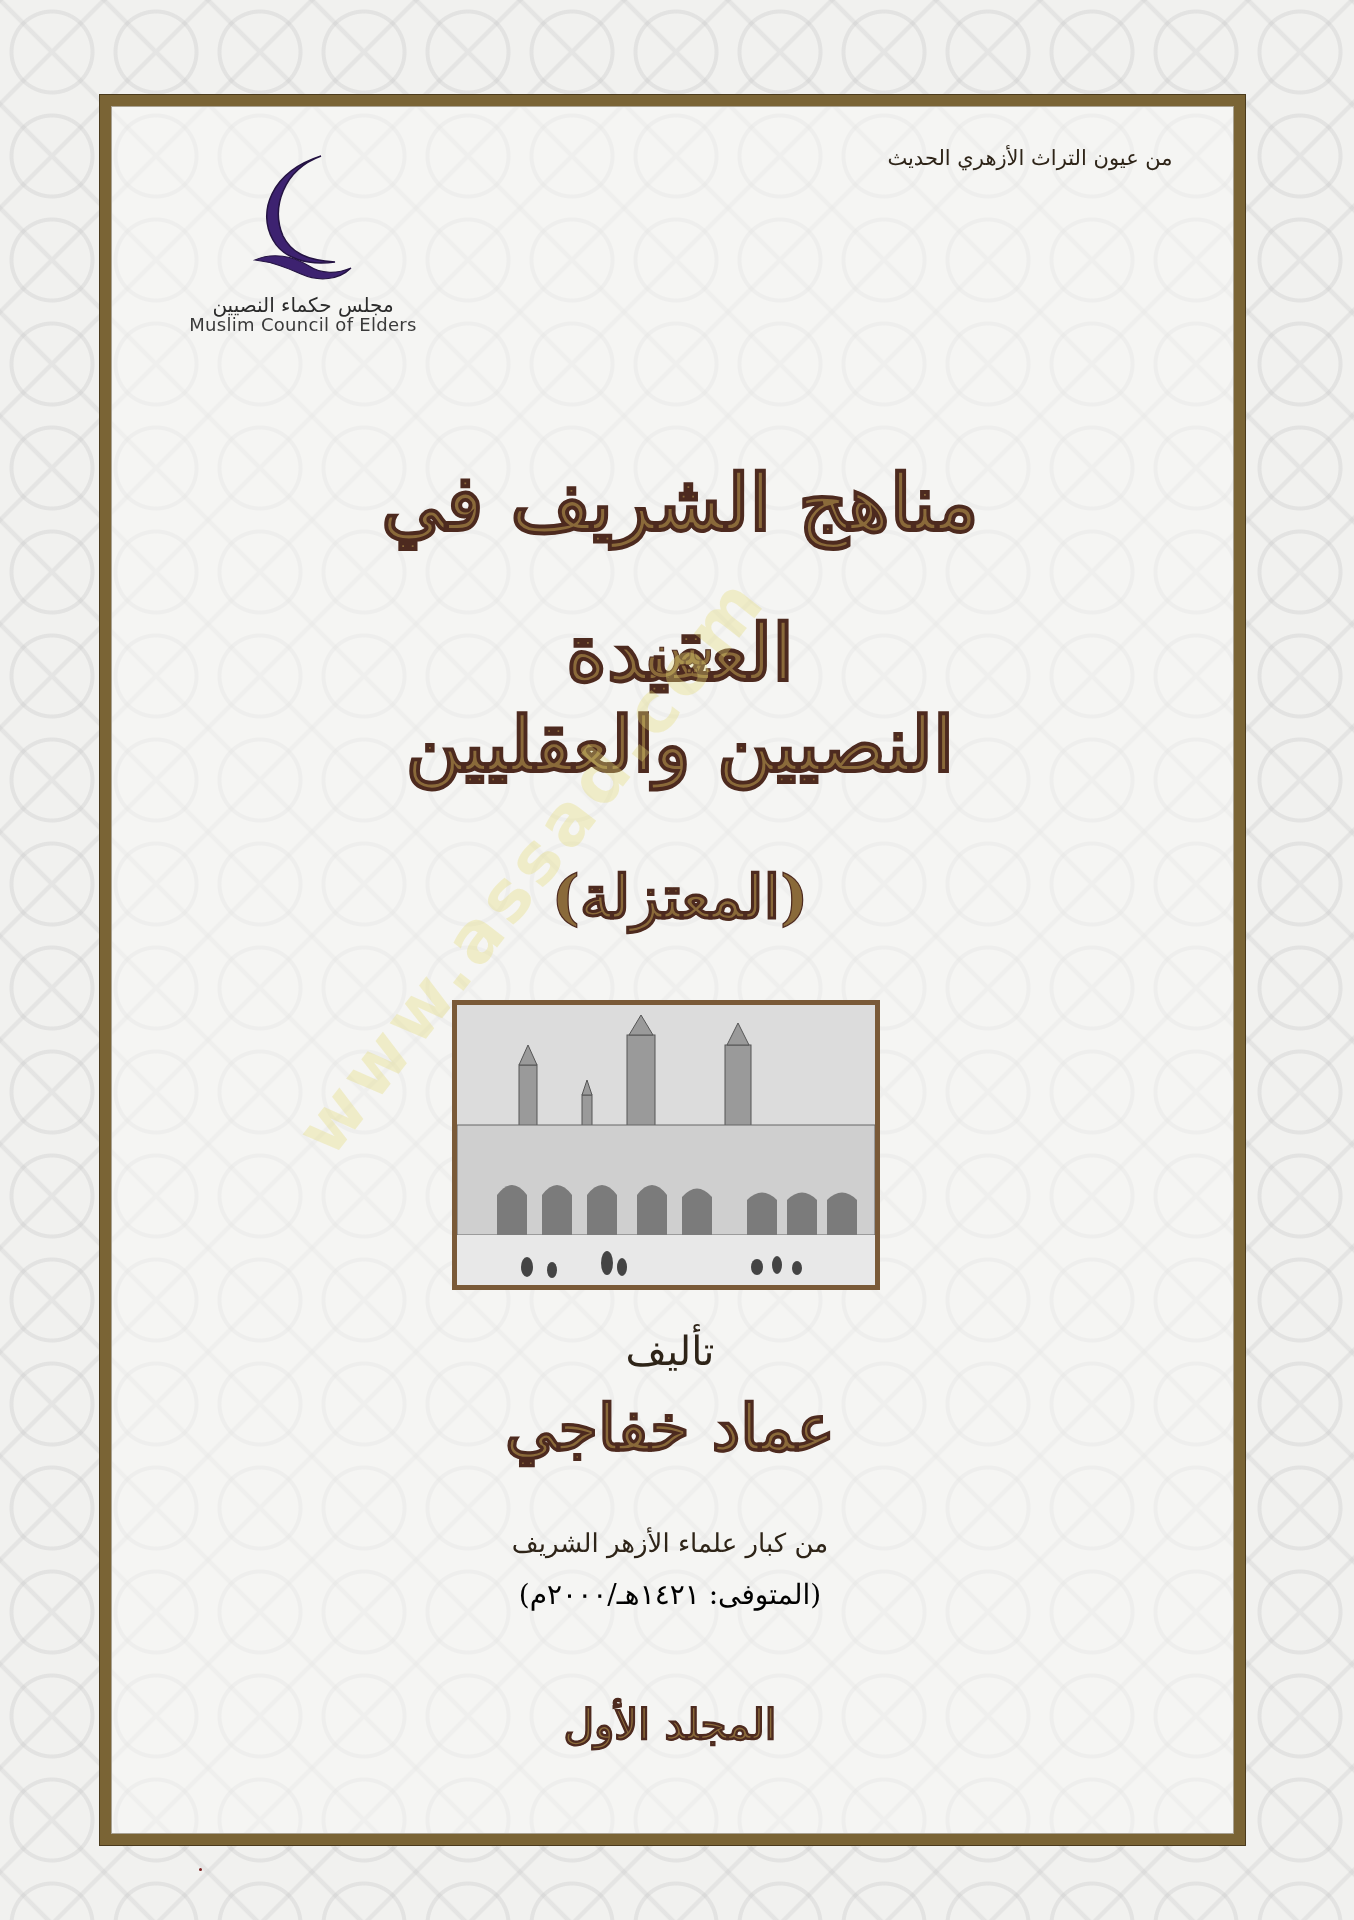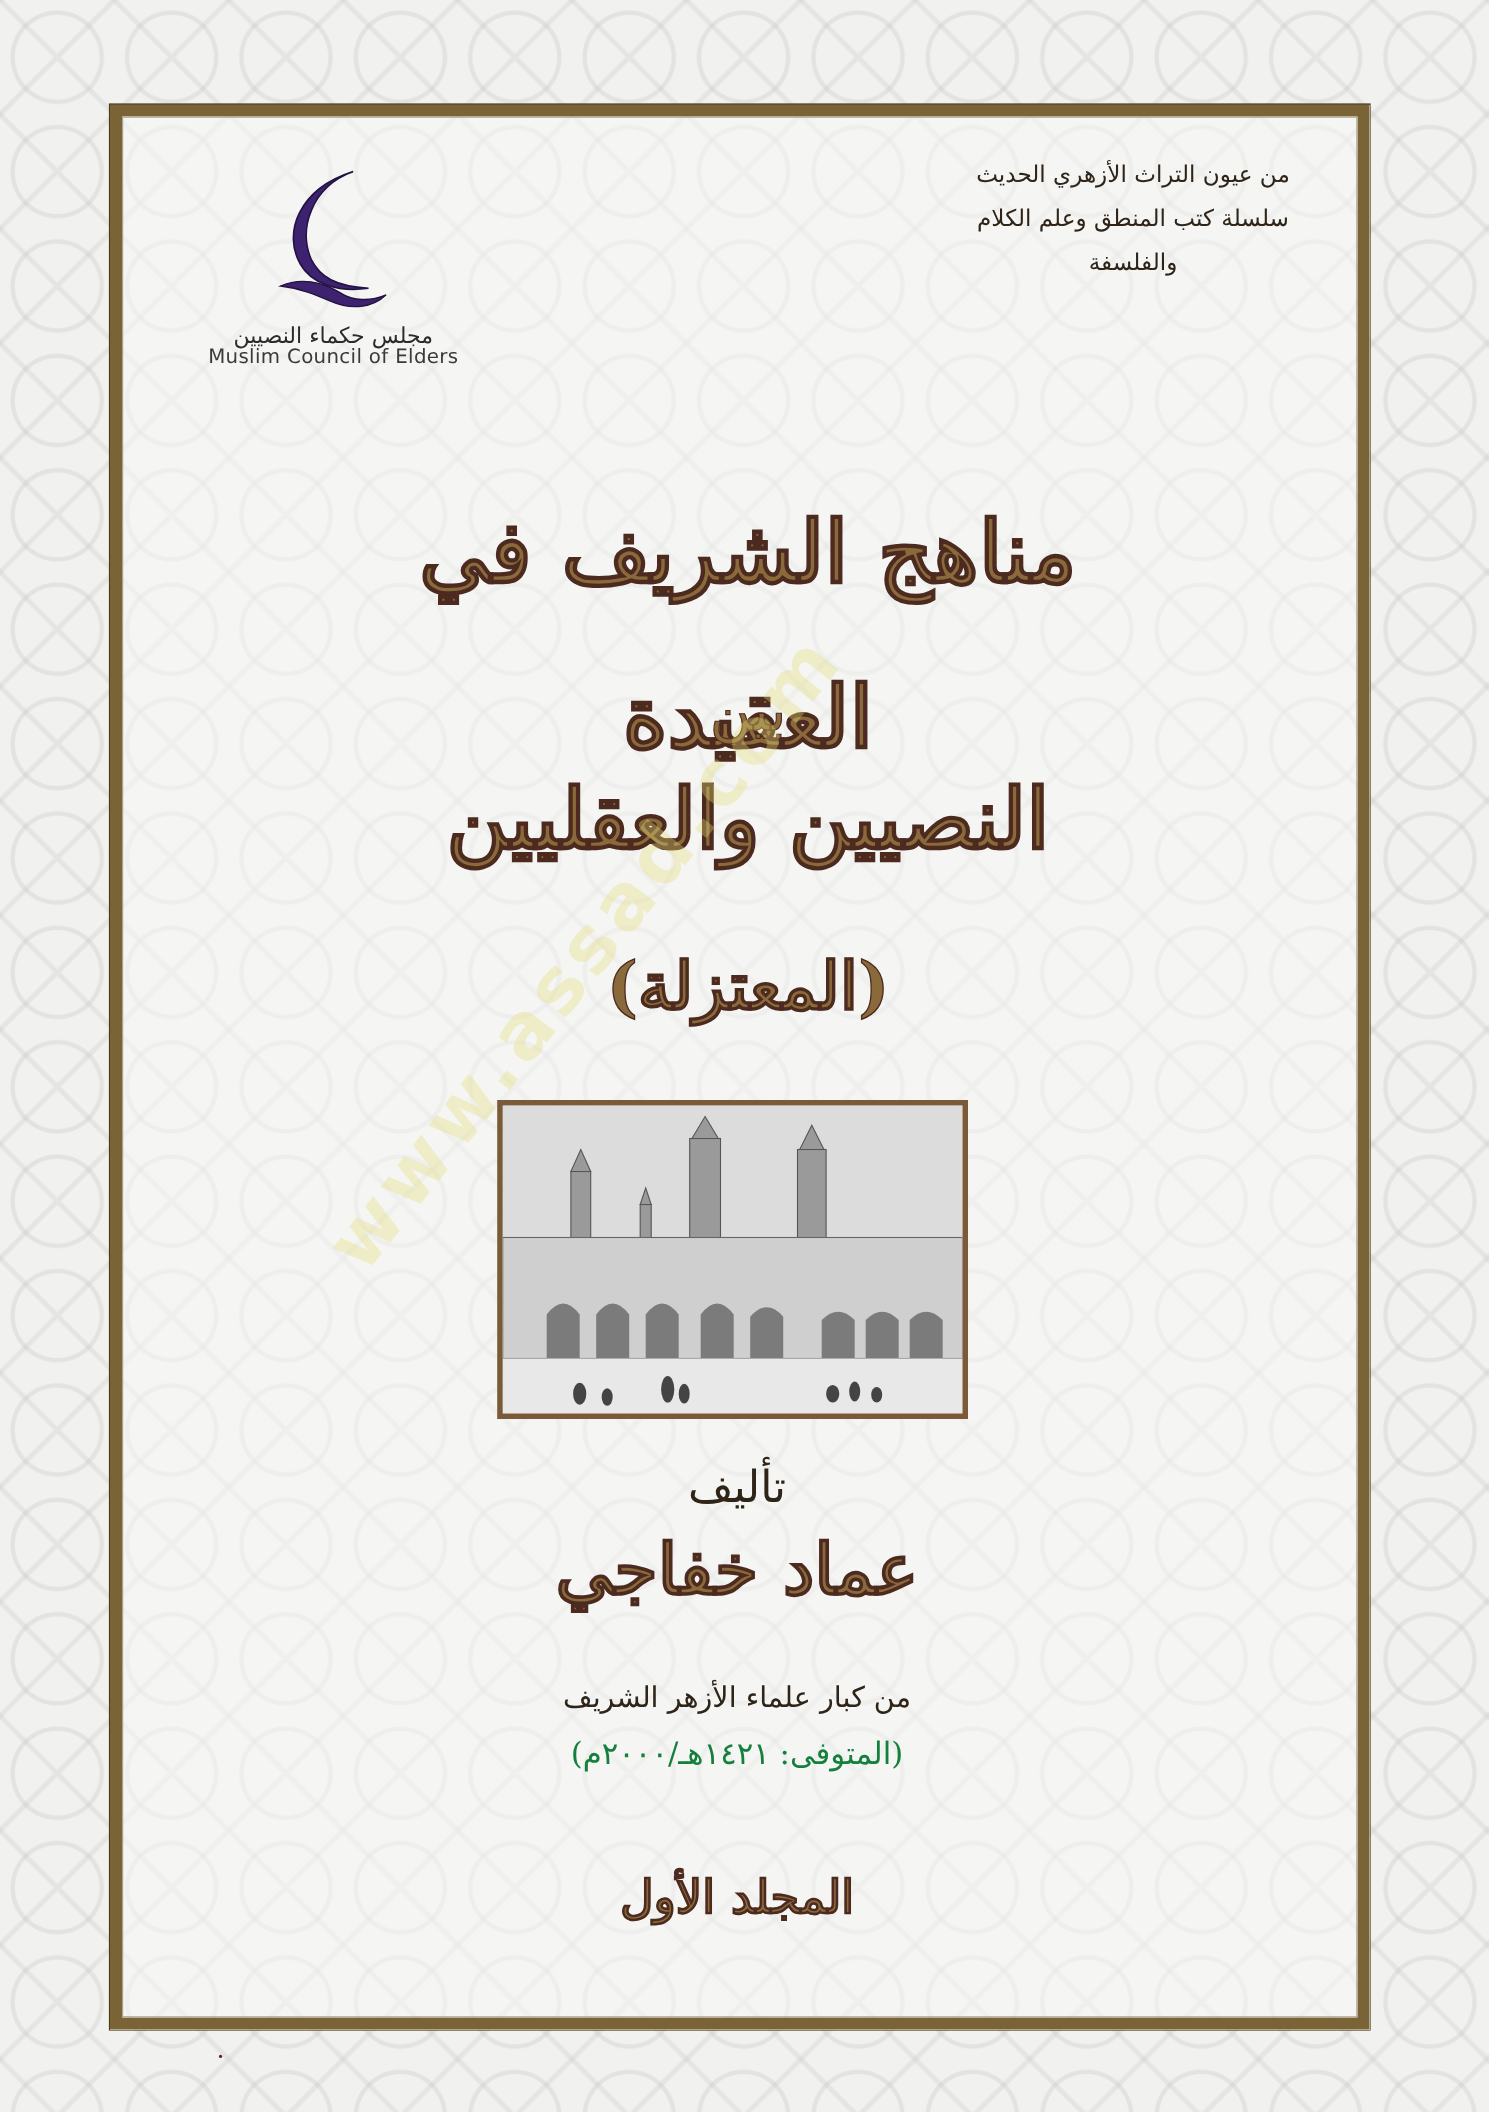--- a/index.html
+++ b/index.html
@@ -92,21 +92,21 @@
     .author-name {
       position: absolute; left: 430px; width: 480px; top: 1390px; text-align: center; direction: rtl;
       font-size: 64px; font-weight: bold; color: #8a6a3a; -webkit-text-stroke: 1.3px #4d2a1f;
     }
     .author-desc {
       position: absolute; left: 450px; width: 440px; top: 1528px; text-align: center; direction: rtl;
       font-size: 26px; color: #2e2418;
     }
     .author-dates {
       position: absolute; left: 450px; width: 440px; top: 1578px; text-align: center; direction: rtl;
-      font-size: 28px; color: #15803d;
+      font-size: 28px; color: #000000;
     }
     .volume {
       position: absolute; left: 540px; width: 260px; top: 1700px; text-align: center; direction: rtl;
       font-size: 42px; font-weight: bold; color: #8a6a3a; -webkit-text-stroke: 1px #4d2a1f;
     }
     .watermark {
       position: absolute; left: 280px; top: 1120px; transform-origin: left top;
       transform: rotate(-52deg);
       font-family: "DejaVu Sans", sans-serif; font-size: 70px; font-weight: bold;
       color: rgba(230, 222, 120, 0.35); letter-spacing: 6px; white-space: nowrap;
@@ -130,21 +130,20 @@
   <svg width="120" height="140" viewBox="0 0 120 140">
     <path d="M78 8 C40 22 28 60 40 88 C48 104 62 112 92 114 C64 118 40 110 30 92 C14 64 28 24 78 8 Z" fill="#3d2270" stroke="#241342" stroke-width="1.5"></path>
     <path d="M12 112 C30 104 50 108 66 118 C78 126 94 126 108 120 C96 132 76 134 58 126 C44 120 30 114 12 112 Z" fill="#3d2270" stroke="#241342" stroke-width="1.2"></path>
   </svg>
   <div class="logo-ar">مجلس حكماء النصيين</div>
   <div class="logo-en">Muslim Council of Elders</div>
 </div>
 
 <div class="series">
   <div class="series-line">من عيون التراث الأزهري الحديث</div>
-  <div class="series-line">سلسلة كتب المنطق وعلم الكلام والفلسفة</div>
 </div>
 
 <div class="titles t-main">مناهج الشريف في العقيدة</div>
 <div class="titles t-between">بين</div>
 <div class="titles t-second">النصيين والعقليين</div>
 <div class="titles t-third">(المعتزلة)</div>
 
 <div class="engraving">
   <svg width="418" height="280" viewBox="0 0 418 280">
     <rect x="0" y="0" width="418" height="280" fill="#e4e4e4"></rect>

